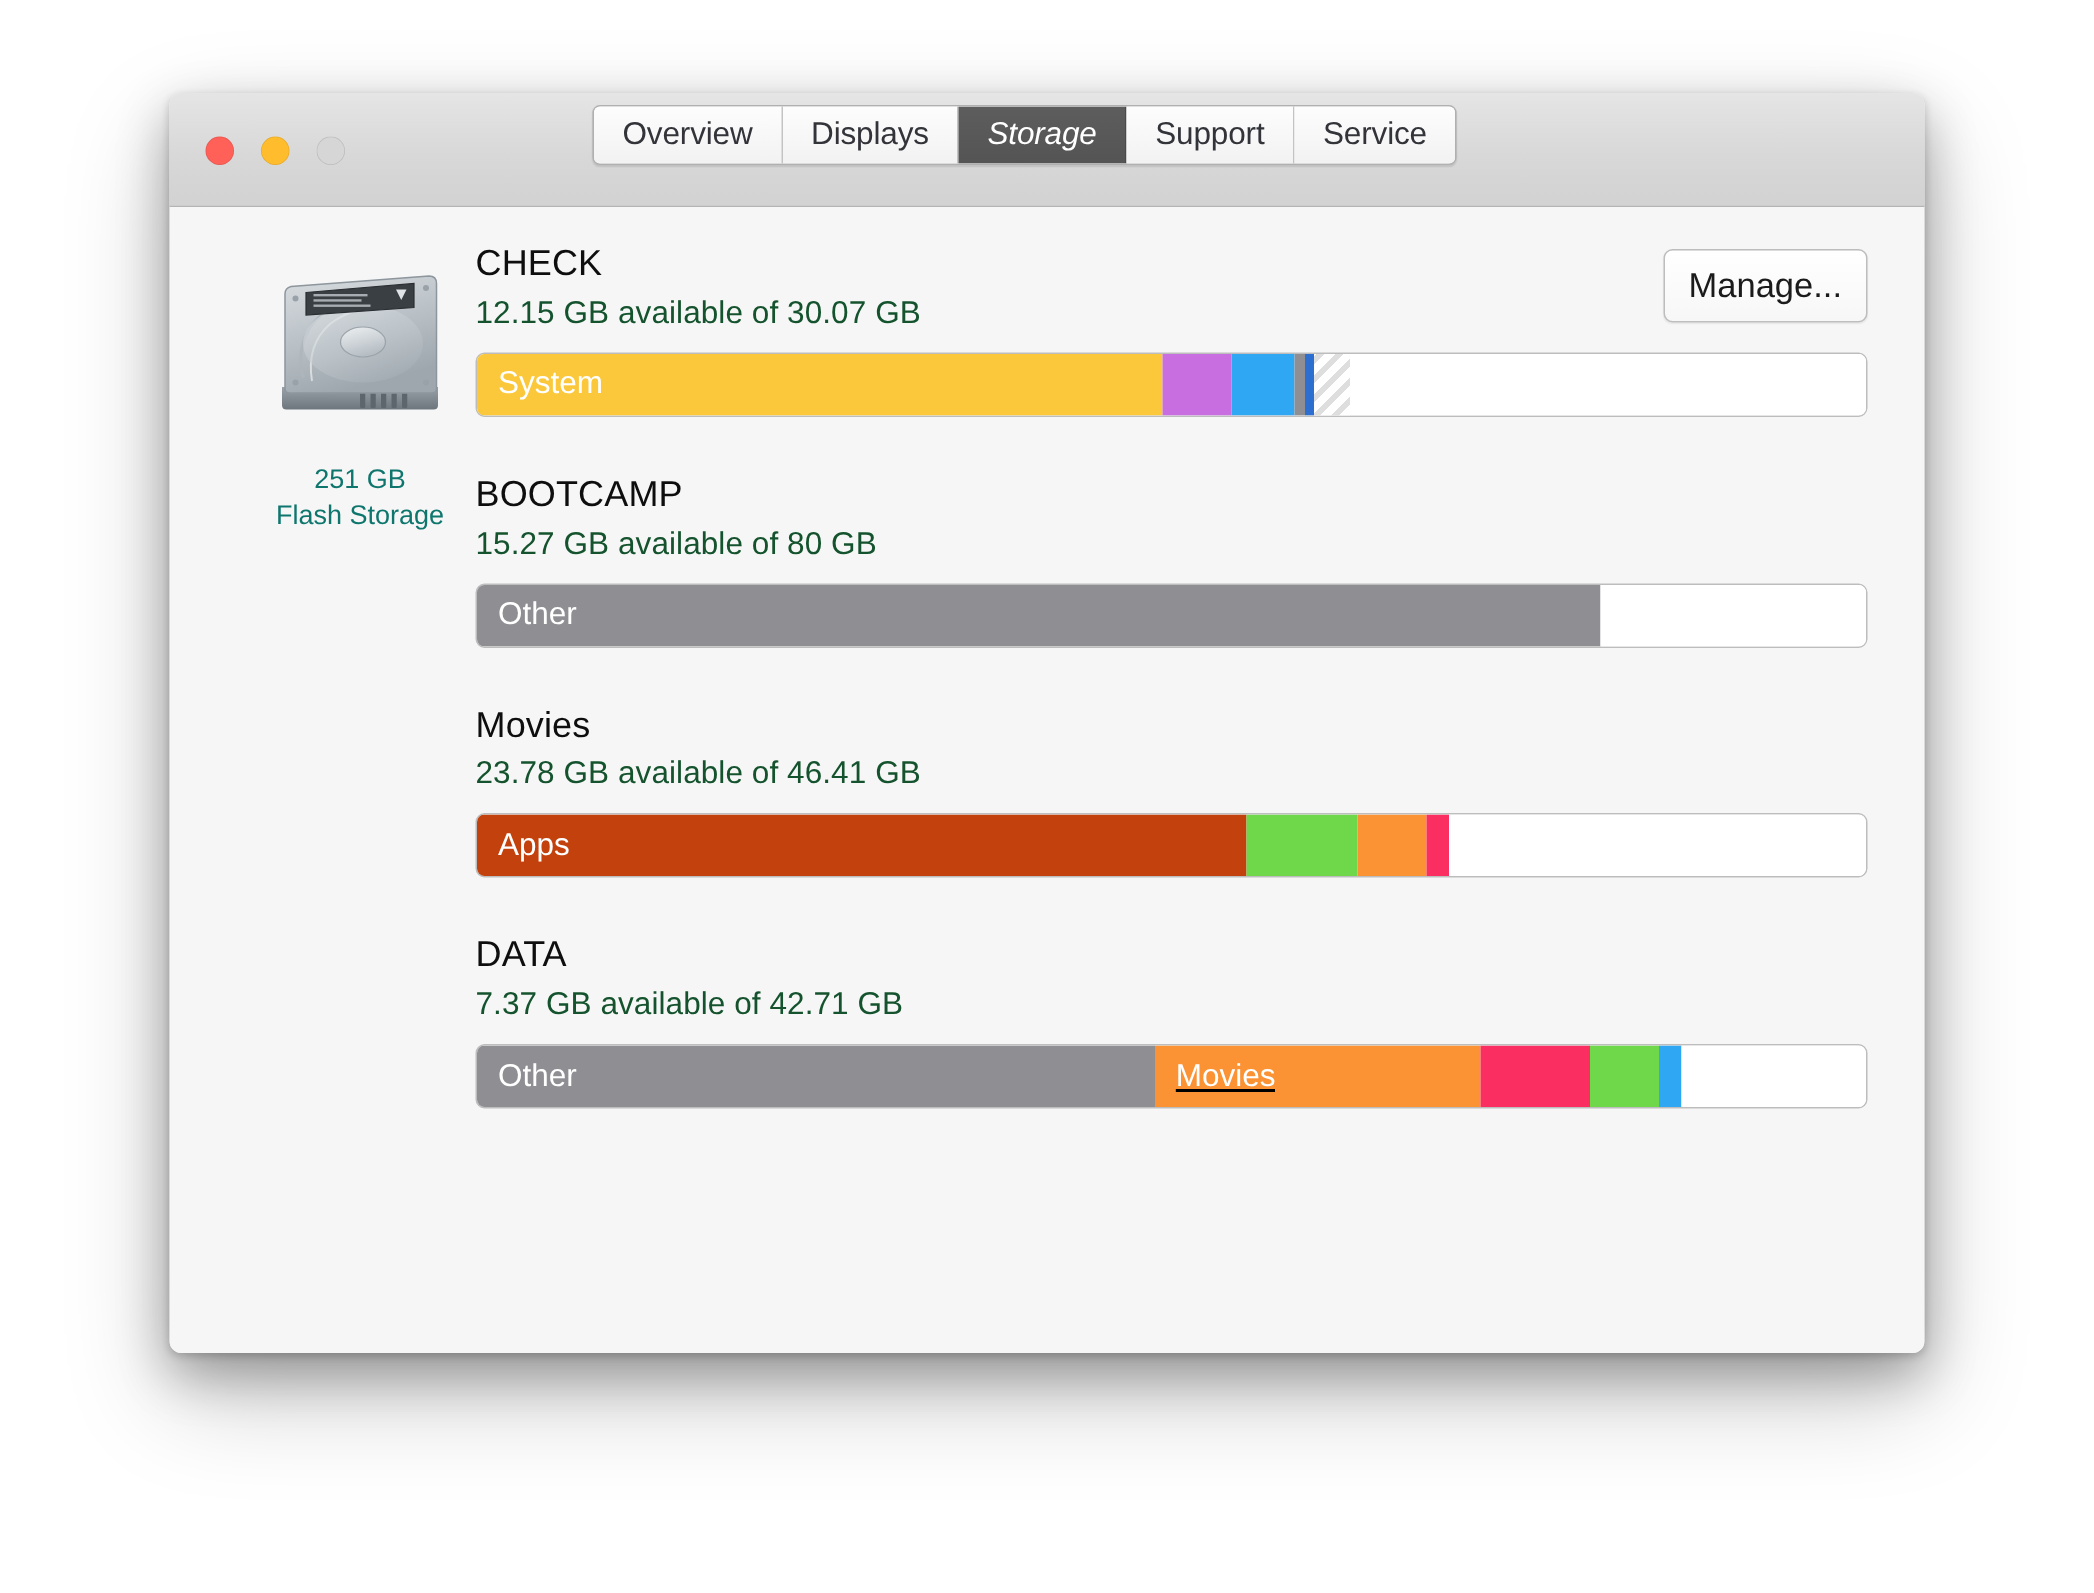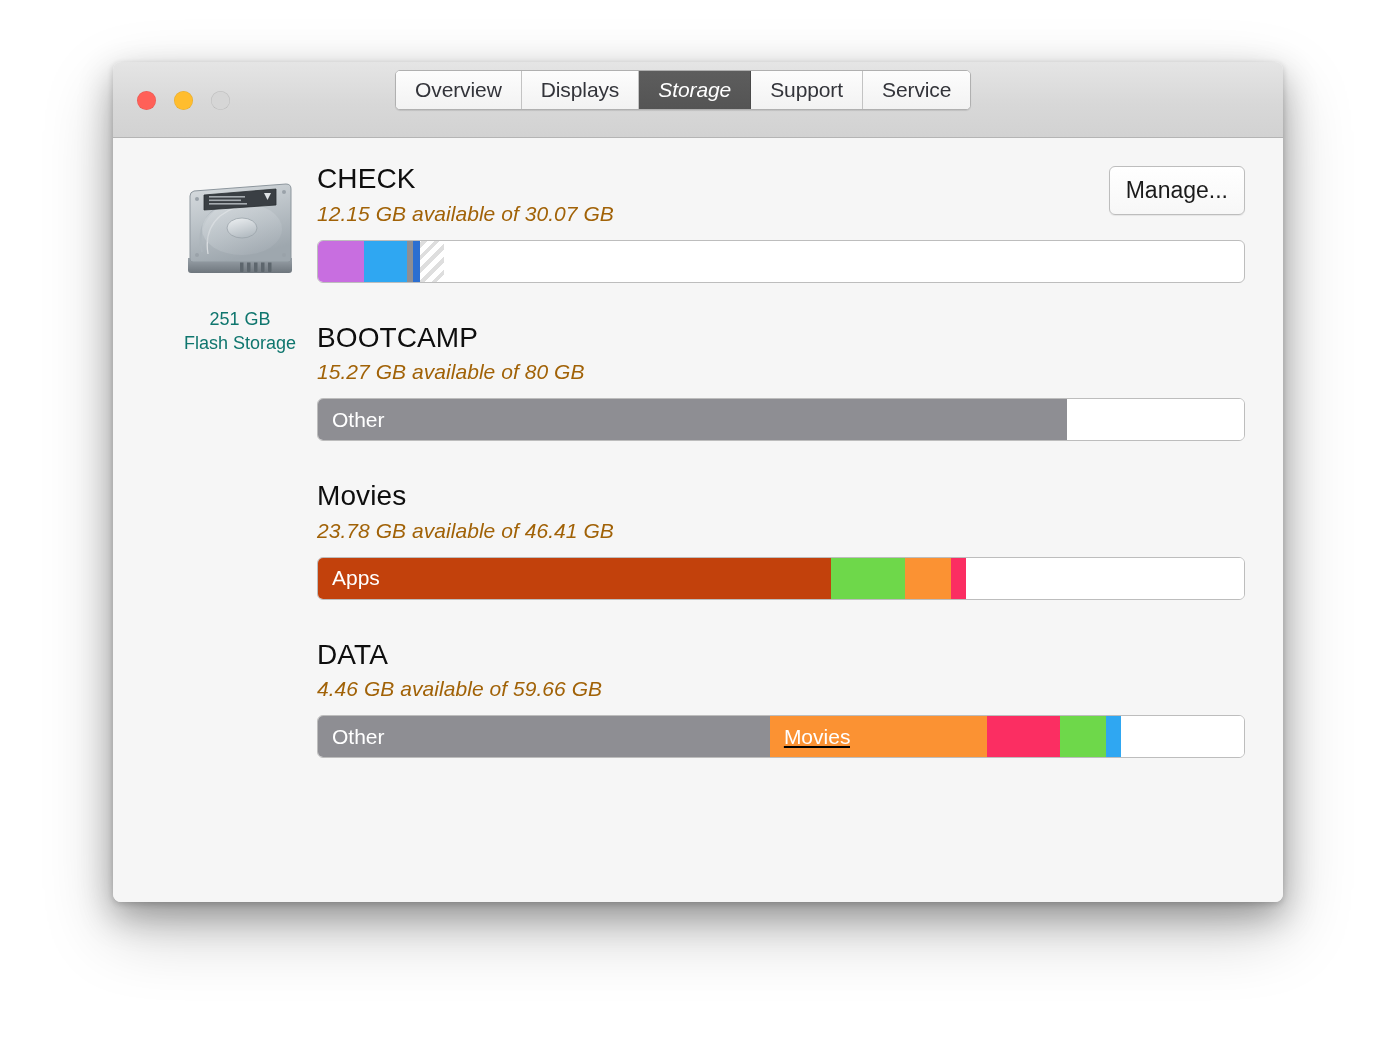--- a/index.html
+++ b/index.html
@@ -121,32 +121,31 @@
   #volumes {
     position: absolute;
     left: 204px;
     top: 24px;
     right: 38px;
   }
   .volume { margin-bottom: 38px; }
   .volume:last-child { margin-bottom: 0; }
 
   .vol-name {
-    font-size: 28px;
+    font-size: 24px;
     color: #0e0e0e;
     line-height: 1.2;
     margin-bottom: 6px;
     letter-spacing: 0.1px;
   }
   .vol-sub {
     font-size: 21px;
-    color: #a16207;
+    color: #14532d;
     margin-bottom: 14px;
     letter-spacing: 0.05px;
-    font-style: italic;
   }
 
   
   .bar {
     position: relative;
     height: 43px;
     border-radius: 6px;
     background: #ffffff;
     border: 1px solid #bdbdbd;
     box-sizing: border-box;
@@ -282,20 +281,23 @@
       </div>
     </div>
 
     <button id="manage-btn">Manage...</button>
 
     <div id="volumes">
         <div class="volume">
           <div class="vol-name">CHECK</div>
           <div class="vol-sub">12.15 GB available of 30.07 GB</div>
           <div class="bar">
+            <div class="seg" style="width: 49.3%; background: rgb(251, 200, 60);">
+              <span class="seg-label">System</span>
+            </div>
             <div class="seg" style="width: 5%; background: rgb(200, 110, 224);"></div>
             <div class="seg" style="width: 4.6%; background: rgb(47, 167, 242);"></div>
             <div class="seg" style="width: 0.7%; background: rgb(142, 142, 147);"></div>
             <div class="seg" style="width: 0.7%; background: rgb(44, 111, 209);"></div>
             <div class="seg hatched" style="width: 2.6%;"></div>
             <div class="seg empty" style="width: 37.1%;"></div>
           </div>
         </div>
         <div class="volume">
           <div class="vol-name">BOOTCAMP</div>
@@ -315,21 +317,21 @@
               <span class="seg-label">Apps</span>
             </div>
             <div class="seg" style="width: 8%; background: rgb(110, 216, 74);"></div>
             <div class="seg" style="width: 5%; background: rgb(251, 146, 51);"></div>
             <div class="seg" style="width: 1.6%; background: rgb(251, 46, 98);"></div>
             <div class="seg empty" style="width: 30%;"></div>
           </div>
         </div>
         <div class="volume">
           <div class="vol-name">DATA</div>
-          <div class="vol-sub">4.46 GB available of 59.66 GB</div>
+          <div class="vol-sub">7.37 GB available of 42.71 GB</div>
           <div class="bar">
             <div class="seg" style="width: 48.8%; background: rgb(142, 142, 147);">
               <span class="seg-label">Other</span>
             </div>
             <div class="seg" style="width: 23.5%; background: rgb(251, 146, 51); text-decoration: underline;">
               <span class="seg-label">Movies</span>
             </div>
             <div class="seg" style="width: 7.8%; background: rgb(251, 46, 98);"></div>
             <div class="seg" style="width: 5%; background: rgb(110, 216, 74);"></div>
             <div class="seg" style="width: 1.6%; background: rgb(47, 167, 242);"></div>

